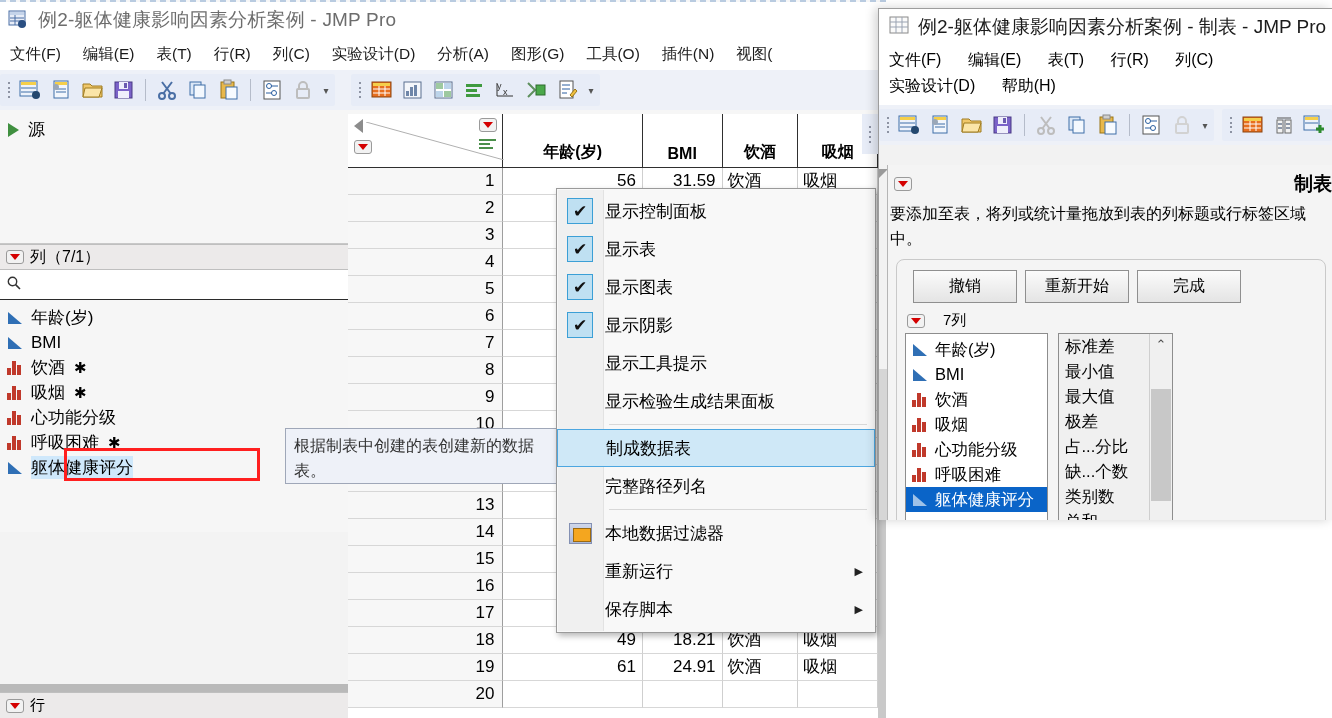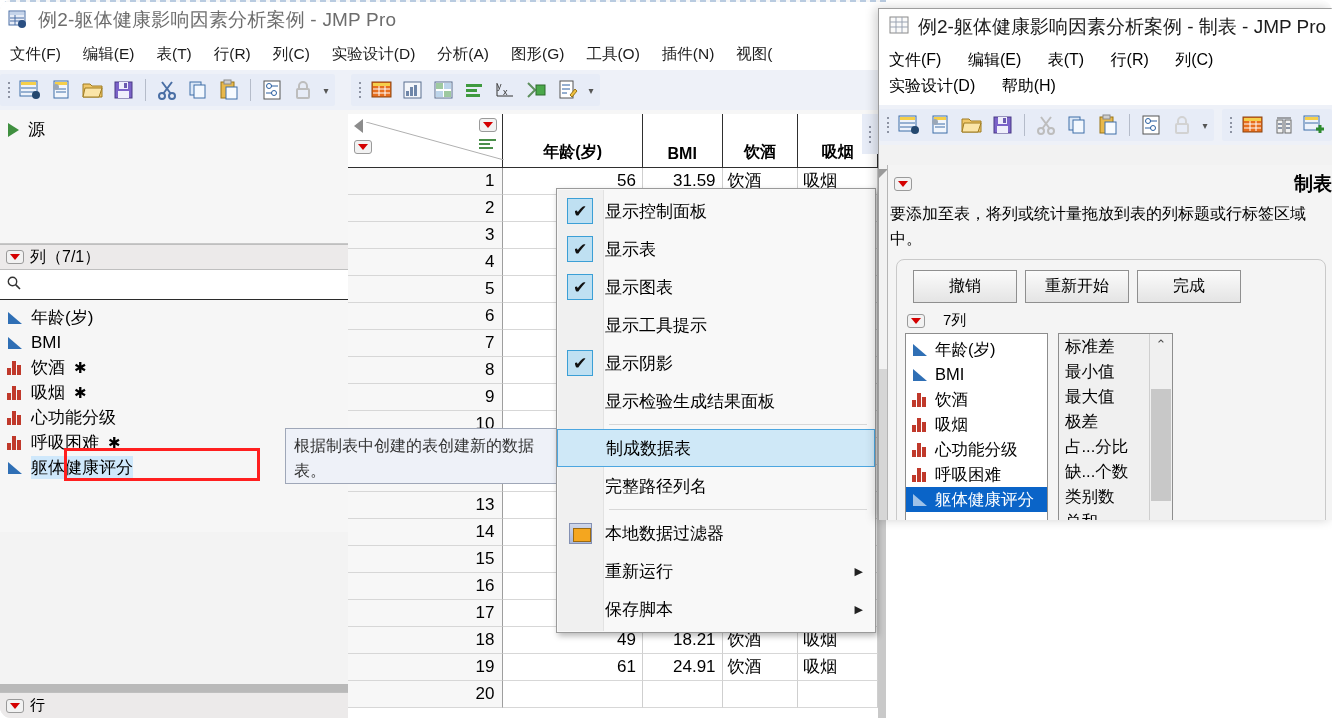--- a/index.html
+++ b/index.html
@@ -5,21 +5,21 @@
   * { box-sizing: border-box; }
   html, body {
     margin: 0; padding: 0;
     width: 1332px; height: 718px;
     overflow: hidden;
     background: #ffffff;
     font-family: "Liberation Sans", "DejaVu Sans", sans-serif;
     font-size: 15px;
     color: #000;
   }
-  #root { position: relative; width: 1332px; height: 718px; overflow: hidden; border-radius: 11px; }
+  #root { position: relative; width: 1332px; height: 718px; overflow: hidden; }
 
   
   .win-back {
     position: absolute; left: 0; top: 0; width: 886px; height: 718px;
     background: #f6f6f6;
     border-top: 2px dashed #b9cbe0;
     overflow: hidden;
   }
   .titlebar {
     height: 36px; background: #ffffff;
@@ -642,28 +642,28 @@
           </span>
           <span class="ctx-label">显示表</span>
         </div>
         <div class="ctx-item">
           <span class="ctx-chk">
             <span class="cbox"></span>
           </span>
           <span class="ctx-label">显示图表</span>
         </div>
         <div class="ctx-item">
-          <span class="ctx-chk"></span>
-          <span class="ctx-label">显示工具提示</span>
-        </div>
-        <div class="ctx-item">
           <span class="ctx-chk">
             <span class="cbox"></span>
           </span>
           <span class="ctx-label">显示阴影</span>
+        </div>
+        <div class="ctx-item">
+          <span class="ctx-chk"></span>
+          <span class="ctx-label">显示工具提示</span>
         </div>
         <div class="ctx-item">
           <span class="ctx-chk"></span>
           <span class="ctx-label">显示检验生成结果面板</span>
         </div>
         <div class="ctx-div"></div>
         <div class="ctx-item hl">
           <span class="ctx-chk"></span>
           <span class="ctx-label">制成数据表</span>
         </div>

